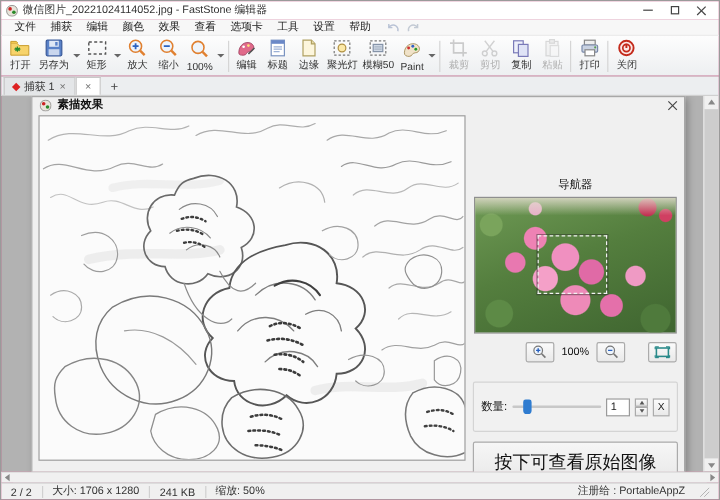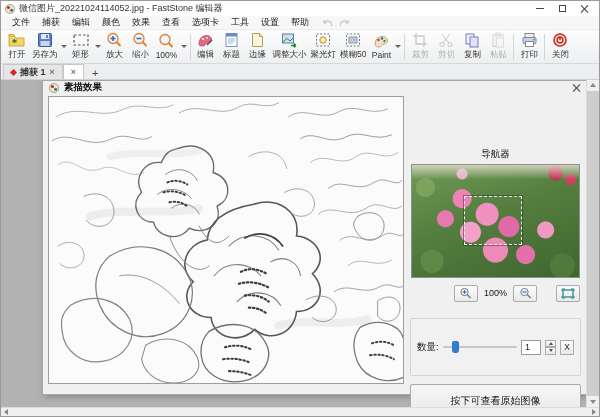--- a/index.html
+++ b/index.html
@@ -28,40 +28,40 @@
   .toolbar { height:34px; background:linear-gradient(#fdfdfd,#edeff1); border-bottom:1px solid #d8d8d8; display:flex; align-items:center; padding:0 3px; flex:0 0 auto; }
   .tbtn { display:flex; flex-direction:column; align-items:center; justify-content:center; min-width:26px; padding:1px 2px; height:32px; border-radius:2px; }
   .tbtn .lbl { font-size:8.5px; color:#333; white-space:nowrap; margin-top:1px; }
   .tbtn.disabled .lbl { color:#b0b0b0; }
   .tbtn.disabled svg { opacity:.35; filter:grayscale(1); }
   .tsep { width:1px; height:26px; background:#d5d5d5; margin:0 2px; }
   .drop { width:0; height:0; border-left:3px solid transparent; border-right:3px solid transparent; border-top:3px solid #666; align-self:center; margin:0 1px; }
 
   
   .tabbar { height:16px; background:#eceef0; display:flex; align-items:flex-end; padding:0 2px; border-bottom:1px solid #d0d0d0; flex:0 0 auto; }
-  .tab { display:flex; align-items:center; gap:4px; height:15px; padding:0 7px; font-size:9px; border:1px solid #c8c8c8; border-bottom:none; background:#e4e6e8; color:#333;font-weight:bold; }
+  .tab { display:flex; align-items:center; gap:4px; height:15px; padding:0 7px; font-size:9px; border:1px solid #c8c8c8; border-bottom:none; background:#e4e6e8; color:#333; }
   .tab.active { background:#fff; }
   .tab .tx { color:#777; font-size:9px; }
   .red-dot { width:5px; height:5px; background:#d22; transform:rotate(45deg); }
   .newtab { padding:0 8px; font-size:11px; color:#444; }
 
   
   .workspace { position:relative; flex:1 1 auto; background:#b2b2b2; overflow:hidden; }
 
   
   .vscroll { position:absolute; right:0; top:0; bottom:0; width:13px; background:#f0f0f0; border-left:1px solid #dcdcdc; display:flex; flex-direction:column; align-items:center; }
   .vscroll .thumb { flex:1; width:13px; background:#cdcdcd; margin:1px 0; }
   .arr { width:0; height:0; margin:3px 0; }
   .arr.up { border-left:3.5px solid transparent; border-right:3.5px solid transparent; border-bottom:4px solid #888; }
   .arr.down { border-left:3.5px solid transparent; border-right:3.5px solid transparent; border-top:4px solid #888; }
   .arr.left { border-top:3.5px solid transparent; border-bottom:3.5px solid transparent; border-right:4px solid #888; margin:0 3px; }
   .arr.right { border-top:3.5px solid transparent; border-bottom:3.5px solid transparent; border-left:4px solid #888; margin:0 3px; }
 
   
-  .dialog { position:absolute; left:41px; top:0; width:545px; height:315px; background:#f0f0f0; border:1px solid #a8a8a8; box-shadow:2px 2px 6px rgba(0,0,0,.25); display:flex; flex-direction:column; }
+  .dialog { position:absolute; left:25px; top:0; width:545px; height:315px; background:#f0f0f0; border:1px solid #a8a8a8; box-shadow:2px 2px 6px rgba(0,0,0,.25); display:flex; flex-direction:column; }
   .dlg-title { height:18px; display:flex; align-items:center; padding:0 6px; gap:5px; }
   .dlg-title .tt { font-size:9.5px; font-weight:bold; color:#111; }
   .dlg-close { margin-left:auto; }
   .dlg-body { flex:1; display:flex; padding:2px 5px 6px 5px; gap:6px; }
 
   .preview { width:356px; height:288px; background:#fbfbfb; border:1px solid #9d9d9d; overflow:hidden; }
   .preview svg { display:block; }
 
   .side { flex:1; display:flex; flex-direction:column; }
   .nav-label { text-align:center; margin-top:52px; font-size:9.5px; color:#111; }
@@ -85,33 +85,33 @@
       radial-gradient(circle at 12% 86%, #5d8a46 0 11px, rgba(0,0,0,0) 12px),
       linear-gradient(160deg, #6f9a55 0%, #547e3e 45%, #3f6530 100%);
   }
   .sel-rect { position:absolute; left:31%; top:28%; width:35%; height:43%; border:1px dashed #f2f2f2; box-shadow:0 0 0 1px rgba(40,40,40,.45); }
 
   .nav-ctrls { display:flex; align-items:center; justify-content:center; gap:6px; margin-top:6px; height:18px; position:relative; width:169px; align-self:center; }
   .nbtn { width:24px; height:17px; background:linear-gradient(#fbfbfb,#e9e9e9); border:1px solid #ababab; border-radius:2px; display:flex; align-items:center; justify-content:center; }
   .nav-zoom-val { font-size:9px; color:#111; }
   .fit-btn { position:absolute; right:0; }
 
-  .grpbox { margin-top:16px; border:1px solid #d4d4d4; background:#f1f1f1; border-radius:2px; height:58px; display:flex; align-items:center; padding:0 6px; gap:4px; }
+  .grpbox { margin-top:16px; border:1px solid #d4d4d4; background:#f1f1f1; border-radius:2px; height:42px; display:flex; align-items:center; padding:0 6px; gap:4px; }
   .amt-lbl { font-size:9.5px; color:#111; white-space:nowrap; }
   .slider { flex:1; position:relative; height:14px; }
   .slider .track { position:absolute; left:0; right:0; top:6px; height:2px; background:#c8c8c8; border-radius:1px; }
   .slider .sthumb { position:absolute; left:12%; top:1px; width:7px; height:12px; background:#2f7cd0; border-radius:2px 2px 3px 3px; }
   .amt-box { width:20px; height:15px; background:#fff; border:1px solid #9a9a9a; font-size:9px; display:flex; align-items:center; padding-left:3px; }
   .spin { display:flex; flex-direction:column; width:11px; height:15px; }
   .spin > div { flex:1; background:linear-gradient(#fafafa,#e6e6e6); border:1px solid #ababab; display:flex; align-items:center; justify-content:center; }
   .spin .tri-up { width:0;height:0;border-left:2.5px solid transparent;border-right:2.5px solid transparent;border-bottom:3px solid #555; }
   .spin .tri-dn { width:0;height:0;border-left:2.5px solid transparent;border-right:2.5px solid transparent;border-top:3px solid #555; }
   .xbtn { width:14px; height:15px; background:linear-gradient(#fbfbfb,#e9e9e9); border:1px solid #ababab; font-size:8.5px; display:flex; align-items:center; justify-content:center; color:#222; }
 
-  .wide-btn { margin-top:8px; height:34px; background:linear-gradient(#f6f6f6,#e8e8e8); border:1px solid #ababab; border-radius:2px; font-size:10px; color:#111; display:flex; align-items:center; justify-content:center; }
+  .wide-btn { margin-top:8px; height:34px; background:linear-gradient(#f6f6f6,#e8e8e8); border:1px solid #ababab; border-radius:2px; font-size:15px; color:#111; display:flex; align-items:center; justify-content:center; }
   .bottom-row { margin-top:7px; display:flex; align-items:center; }
   .chk-row { display:flex; align-items:center; gap:4px; }
   .chk { width:10px; height:10px; background:#fff; border:1px solid #555; position:relative; }
   .chk::after { content:""; position:absolute; left:2px; top:1px; width:5px; height:3px; border-left:1.6px solid #1a66c0; border-bottom:1.6px solid #1a66c0; transform:rotate(-48deg); }
   .chk-lbl { font-size:9.5px; color:#111; }
   .okc-btn { height:17px; width:62px; background:linear-gradient(#f6f6f6,#e8e8e8); border:1px solid #ababab; border-radius:2px; font-size:9.5px; color:#111; display:flex; align-items:center; justify-content:center; }
   .okc-btn.focus { border:1.6px solid #3b8ad8; }
   .ok-wrap { margin-left:auto; display:flex; gap:9px; }
 
   
@@ -240,29 +240,20 @@
       <span class="lbl">标题</span>
     </div>
     <div class="tbtn">
       <svg width="15" height="16" viewBox="0 0 15 16">
           <path d="M2.5 1.5 H9.5 L12.5 4.5 V14.5 H2.5 Z" fill="#fdf6dd" stroke="#b0a060"></path>
           <path d="M9.5 1.5 L9.5 4.5 L12.5 4.5" fill="#e8dca8" stroke="#b0a060"></path>
         </svg>
       <span class="lbl">边缘</span>
     </div>
     <div class="tbtn">
-      <svg width="17" height="16" viewBox="0 0 17 16">
-          <rect x="1.5" y="2" width="11" height="9" fill="#cfe3f5" stroke="#5580b0"></rect>
-          <circle cx="4.5" cy="5" r="1.2" fill="#f3d96a"></circle>
-          <path d="M2 10 L6 6.5 L9 9 L12 6" stroke="#4a7a40" stroke-width="1" fill="none"></path>
-          <path d="M10 13.5 L15 13.5 M15 13.5 L12.8 11.6 M15 13.5 L12.8 15.4" stroke="#2a8a2a" stroke-width="1.4" fill="none"></path>
-        </svg>
-      <span class="lbl">调整大小</span>
-    </div>
-    <div class="tbtn">
       <svg width="16" height="16" viewBox="0 0 16 16">
           <rect x="1.5" y="2" width="13" height="12" fill="none" stroke="#777" stroke-width="1" stroke-dasharray="2 1.6"></rect>
           <circle cx="8" cy="8" r="3.2" fill="#fce9a8" stroke="#b09040"></circle>
         </svg>
       <span class="lbl">聚光灯</span>
     </div>
     <div class="tbtn">
       <svg width="16" height="16" viewBox="0 0 16 16">
           <rect x="1.5" y="2" width="13" height="12" fill="none" stroke="#777" stroke-width="1" stroke-dasharray="2 1.6"></rect>
           <rect x="4" y="5" width="8" height="6" fill="#cfd8e4" stroke="#8593a8"></rect>
@@ -481,14 +472,25 @@
       <span class="arr down"></span>
     </div>
   </div>
 
   <div class="hscroll">
     <span class="arr left"></span>
     <div class="htrack"></div>
     <span class="arr right"></span>
   </div>
 
+  <div class="statusbar">
+    <span>2 / 2</span>
+    <span class="ssep"></span>
+    <span>大小: 1706 x 1280</span>
+    <span class="ssep"></span>
+    <span>241 KB</span>
+    <span class="ssep"></span>
+    <span>缩放: 50%</span>
+    <span class="status-right">注册给 : PortableAppZ</span>
+    <span class="grip"></span>
+  </div>
 
 </div>
 
 </body></html>

